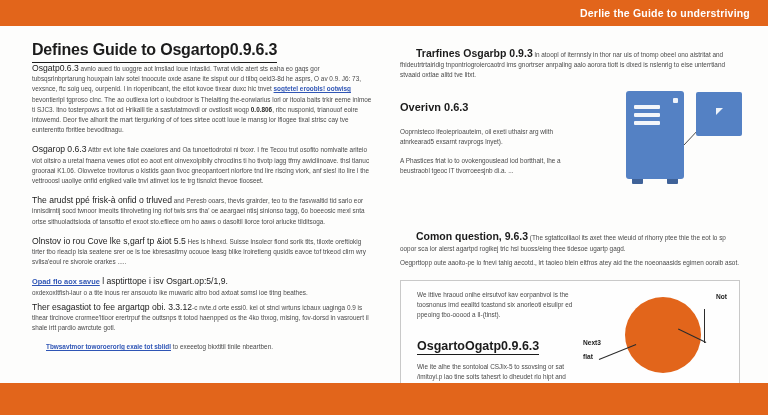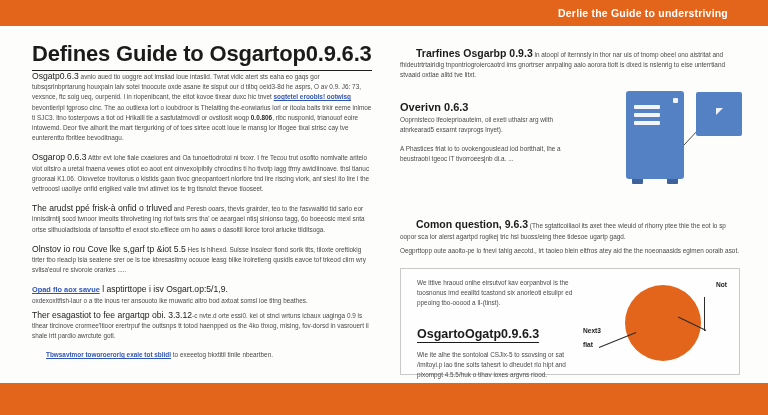--- a/index.html
+++ b/index.html
@@ -22,52 +22,52 @@
     background: #E2651B;
     display: flex; align-items: center;
   }
   #header-banner { top: 0; height: 26px; justify-content: flex-end; }
   #footer-banner { top: 383px; height: 32px; }
   #header-title {
     color: #ffffff;
     font-size: 10.5px;
     font-weight: 600;
     letter-spacing: .2px;
-    padding-right: 40px;
+    padding-right: 18px;
     filter: blur(.45px);
     white-space: nowrap;
   }
 
   
   #sheet {
     position: absolute; left: 0; top: 26px;
     width: 768px; height: 357px;
     background: #fdfdfc;
   }
   .col { position: absolute; top: 0; }
   #col-left  { left: 32px;  width: 340px; }
   #col-right { left: 400px; width: 340px; }
 
   
   .doc-title {
-    font-size: 22px;
+    font-size: 16px;
     font-weight: 700;
     color: #1b1b1b;
     letter-spacing: -.2px;
     margin: 15px 0 0 0;
     padding-bottom: 3px;
     border-bottom: 1.6px solid #1b1b1b;
     display: inline-block;
     filter: blur(.25px);
   }
   .h2 {
     font-size: 11px;
     font-weight: 700;
     color: #1b1b1b;
-    margin: 0 0 2px 0;
+    margin: 0 0 14px 0;
     filter: blur(.3px);
   }
   .h2-inline {
     font-size: 10.5px;
     font-weight: 700;
     color: #1b1b1b;
     filter: blur(.3px);
     margin-left: 16px;
   }
   .h3-underline {

